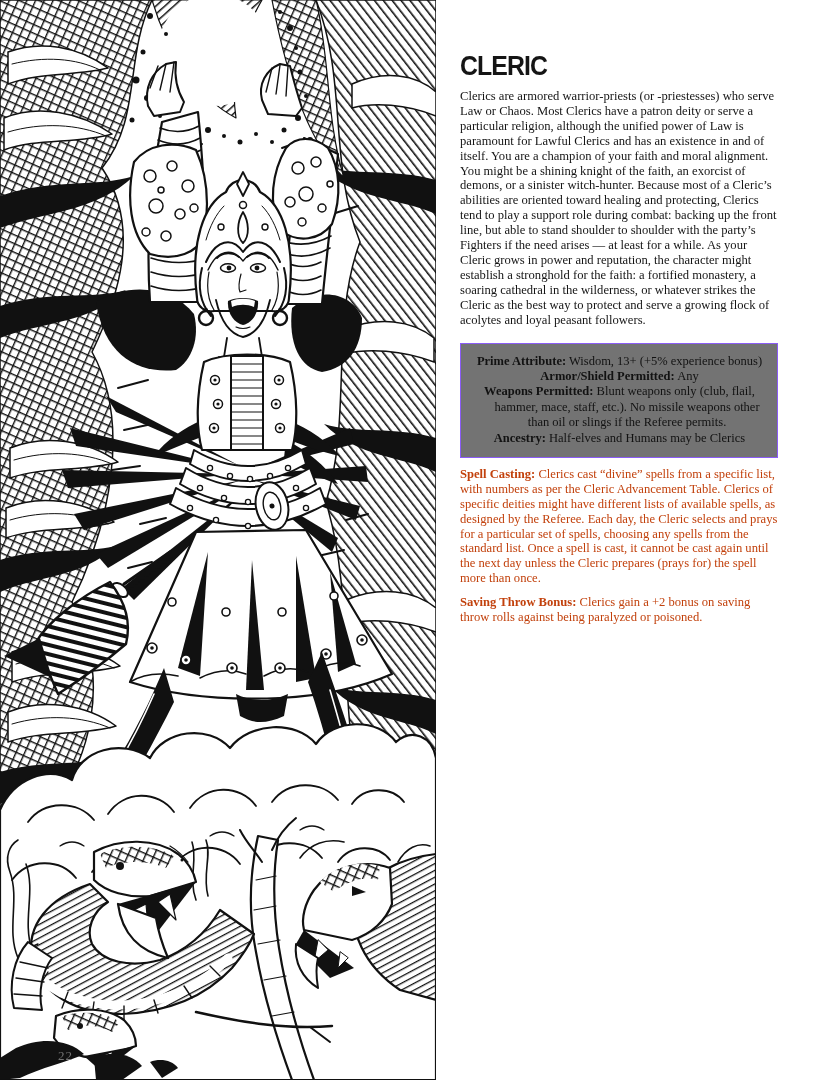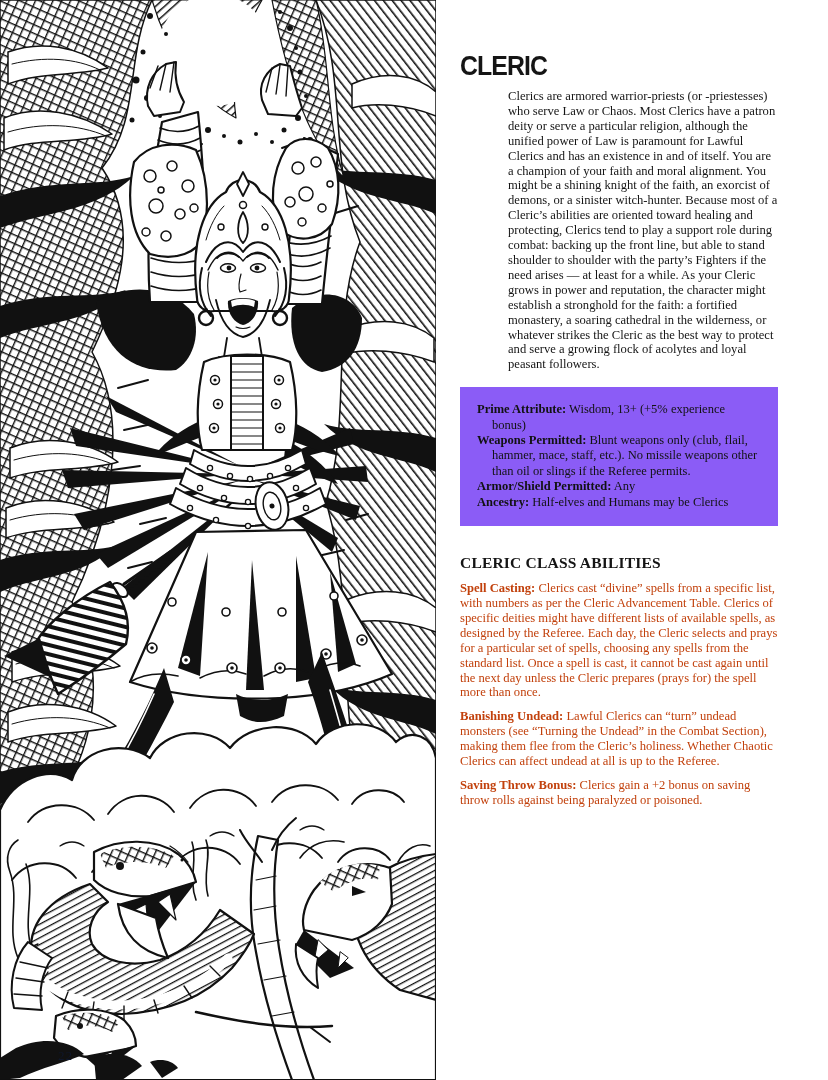--- a/index.html
+++ b/index.html
@@ -4,32 +4,32 @@
 <style>
   * { margin:0; padding:0; box-sizing:border-box; }
   html,body { width:828px; height:1080px; }
   body {
     position:relative; background:#ffffff; overflow:hidden;
     font-family:"Liberation Serif", serif; color:#121212;
   }
   .illustration { position:absolute; left:0; top:0; width:436px; height:1080px; }
   .page-number {
     position:absolute; left:58px; top:1048px; font-size:13px;
-    font-family:Liberation Serif, serif; color:#0f172a; letter-spacing:1px;
+    font-family:Liberation Serif, serif; color:#737373; letter-spacing:1px;
   }
   .text-col { position:absolute; left:460px; top:50px; width:318px; }
   .title {
     font-family:"Liberation Sans", sans-serif; font-weight:900;
     font-size:27px; line-height:32px; letter-spacing:-1px; color:#151515;
     transform:scaleX(0.92); transform-origin:left center;
   }
-  .intro { margin-top:7px; font-size:12.6px; line-height:14.9px; color:#151515;margin-left:48px; }
+  .intro { margin-top:7px; font-size:12.6px; line-height:14.9px; color:#151515; }
   .statbox {
-    margin-top:15px; background:#8b5cf6; border:5px solid #8b5cf6;
-    padding:10px 11px 11px 12px; font-size:12.5px; line-height:15.4px;
+    margin-top:15px; background:#737373; border:1px solid #8b5cf6;
+    padding:10px 11px 11px 12px; font-size:12.5px; line-height:15.4px;text-align:center;
   }
   .stat { padding-left:15px; text-indent:-15px; }
   .abilities-heading {
     margin-top:28px; font-size:15.5px; font-weight:bold; letter-spacing:0.2px; color:#151515;
   }
   .ability { margin-top:9px; font-size:12.6px; line-height:14.9px; color:#c2410c; }
   b { font-weight:bold; }
   svg { display:block; }
 </style>
 </head>
@@ -480,40 +480,35 @@
   <h1 class="title">CLERIC</h1>
 
   <p class="intro">Clerics are armored warrior-priests (or -priestesses) who serve Law or Chaos. Most Clerics have a patron deity or serve a particular religion, although the unified power of Law is paramount for Lawful Clerics and has an existence in and of itself. You are a champion of your faith and moral alignment. You might be a shining knight of the faith, an exorcist of demons, or a sinister witch-hunter. Because most of a Cleric’s abilities are oriented toward healing and protecting, Clerics tend to play a support role during combat: backing up the front line, but able to stand shoulder to shoulder with the party’s Fighters if the need arises — at least for a while. As your Cleric grows in power and reputation, the character might establish a stronghold for the faith: a fortified monastery, a soaring cathedral in the wilderness, or whatever strikes the Cleric as the best way to protect and serve a growing flock of acolytes and loyal peasant followers.</p>
 
   <div class="statbox">
     <div class="stat">
       <b>Prime Attribute:</b>
       <span>Wisdom, 13+ (+5% experience bonus)</span>
     </div>
     <div class="stat">
+      <b>Armor/Shield Permitted:</b>
+      <span>Any</span>
+    </div>
+    <div class="stat">
       <b>Weapons Permitted:</b>
       <span>Blunt weapons only (club, flail, hammer, mace, staff, etc.). No missile weapons other than oil or slings if the Referee permits.</span>
-    </div>
-    <div class="stat">
-      <b>Armor/Shield Permitted:</b>
-      <span>Any</span>
     </div>
     <div class="stat">
       <b>Ancestry:</b>
       <span>Half-elves and Humans may be Clerics</span>
     </div>
   </div>
 
-  <h2 class="abilities-heading">CLERIC CLASS ABILITIES</h2>
 
   <p class="ability">
     <b>Spell Casting:</b>
     <span>Clerics cast “divine” spells from a specific list, with numbers as per the Cleric Advancement Table. Clerics of specific deities might have different lists of available spells, as designed by the Referee. Each day, the Cleric selects and prays for a particular set of spells, choosing any spells from the standard list. Once a spell is cast, it cannot be cast again until the next day unless the Cleric prepares (prays for) the spell more than once.</span>
-  </p>
-  <p class="ability">
-    <b>Banishing Undead:</b>
-    <span>Lawful Clerics can “turn” undead monsters (see “Turning the Undead” in the Combat Section), making them flee from the Cleric’s holiness. Whether Chaotic Clerics can affect undead at all is up to the Referee.</span>
   </p>
   <p class="ability">
     <b>Saving Throw Bonus:</b>
     <span>Clerics gain a +2 bonus on saving throw rolls against being paralyzed or poisoned.</span>
   </p>
 </div>
 
 </body></html>

